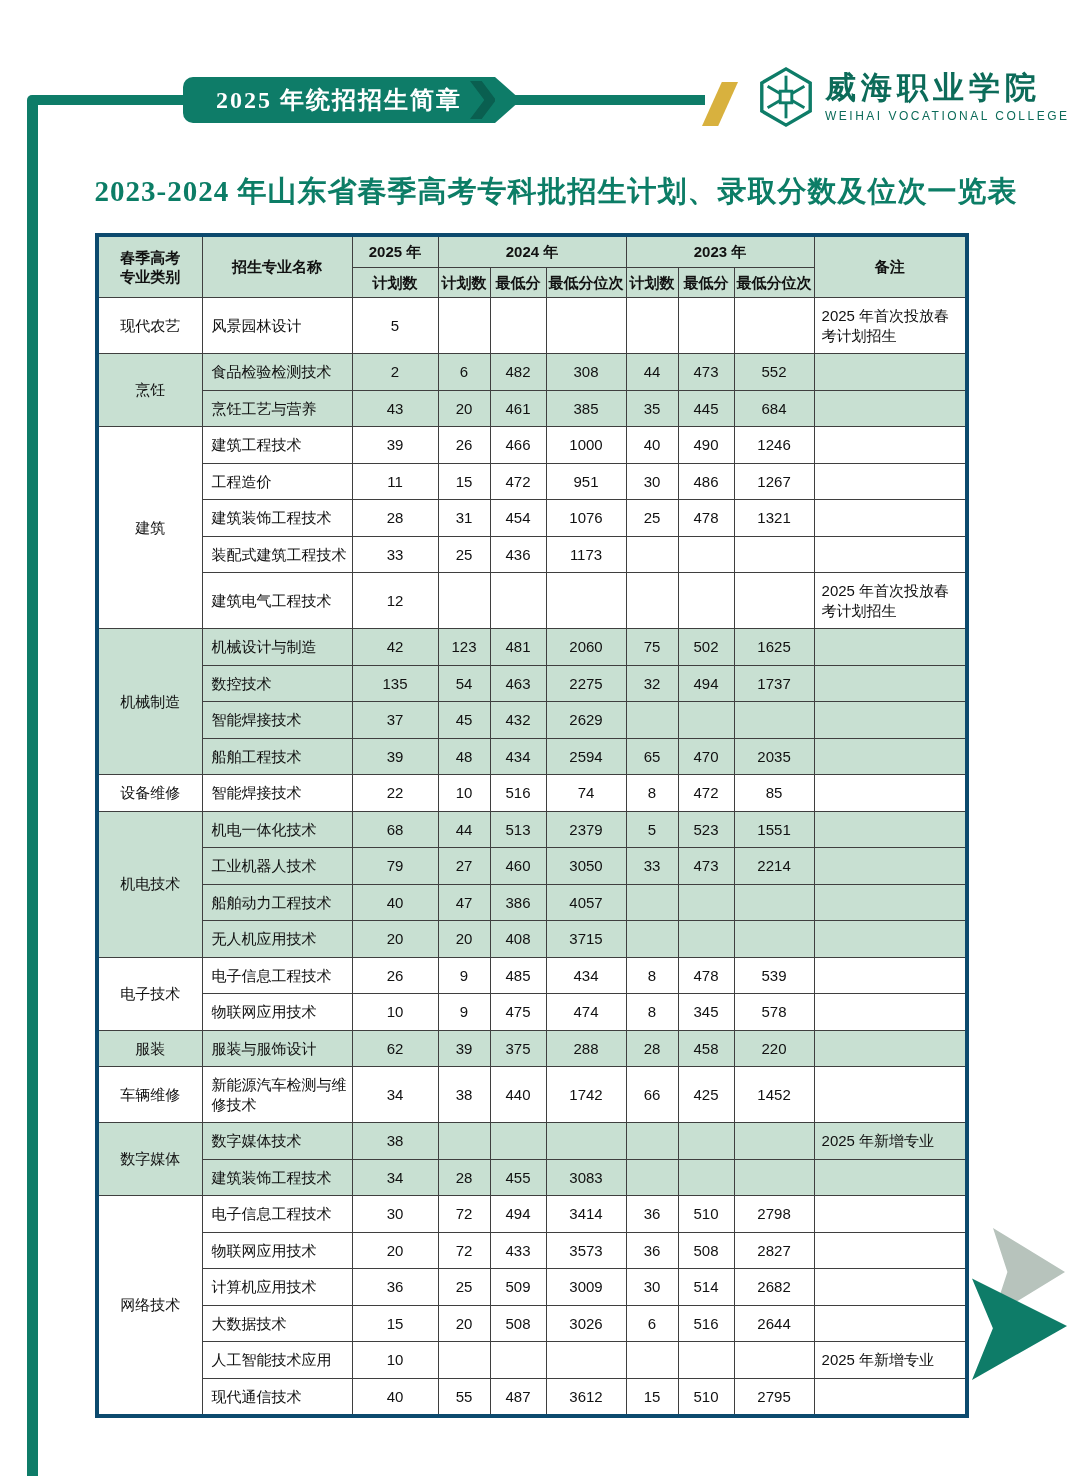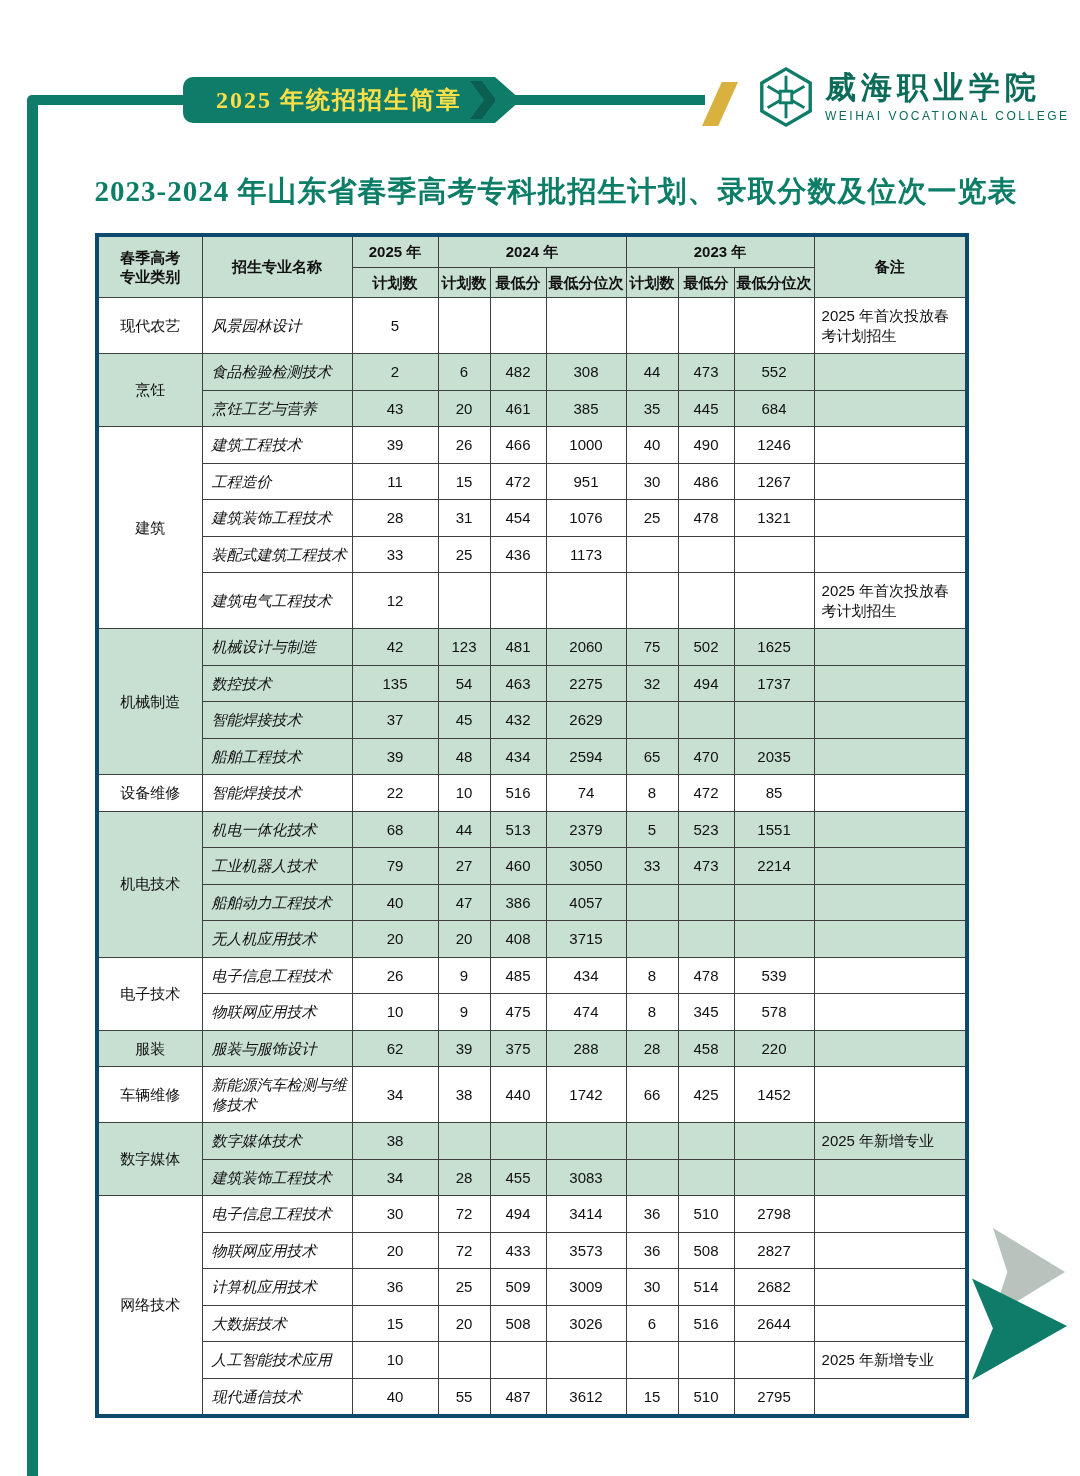--- a/index.html
+++ b/index.html
@@ -7,21 +7,21 @@
   body { font-family:"Liberation Sans", sans-serif; }
   .page { position:relative; width:1080px; height:1476px; background:#ffffff; overflow:hidden; }
 
   
   .frame-left  { position:absolute; left:27px; top:100px; width:11px; height:1376px; background:#0e7c68; }
   .frame-top   { position:absolute; left:27px; top:95px;  width:678px; height:10px; background:#0e7c68; border-radius:8px 0 0 8px; }
 
   
   .banner { position:absolute; left:183px; top:77px; width:312px; height:46px; background:#0e7c68;
             border-radius:10px 0 0 10px; display:flex; align-items:center; justify-content:center;
-            color:#fde047; font-family:"Liberation Serif", serif; font-weight:bold; font-size:24px; letter-spacing:2px; }
+            color:#ffffff; font-family:"Liberation Serif", serif; font-weight:bold; font-size:24px; letter-spacing:2px; }
   .banner-arrow { position:absolute; left:495px; top:77px; width:0; height:0;
                   border-top:23px solid transparent; border-bottom:23px solid transparent; border-left:26px solid #0e7c68; }
   .banner-chevron { position:absolute; left:470px; top:81px; width:26px; height:38px; background:#0a5f50;
                     clip-path:polygon(0 0, 45% 0, 100% 50%, 45% 100%, 0 100%, 55% 50%); }
 
   .gold-slash { position:absolute; left:702px; top:82px; width:36px; height:44px; background:#d8b13e;
                 clip-path:polygon(55% 0, 100% 0, 45% 100%, 0 100%); }
 
   
   .logo { position:absolute; left:755px; top:66px; display:flex; align-items:center; }
@@ -35,21 +35,21 @@
                 font-family:"Liberation Serif", serif; font-weight:bold; font-size:29px; color:#0c7d66; letter-spacing:1px;margin-left:16px; }
 
   
   table.adm { position:absolute; left:95px; top:233px; width:870px; border-collapse:collapse;
               table-layout:fixed; font-size:15px; color:#111111; background:#ffffff; border:4px solid #0c4a6e; }
   .adm th, .adm td { border:1px solid #3f3f3f; text-align:center; vertical-align:middle;
                      padding:8px 5px; line-height:1.3; overflow:hidden; }
   .adm thead th { background:#c8e0d2; font-weight:bold; padding:5px 2px; }
   .adm th.pre { white-space:pre-line; }
   .adm tr.tint td { background:#c8e0d2; }
-  .adm td.major { text-align:left; padding-left:9px;font-style:italic; }
+  .adm td.major { text-align:left; padding-left:9px; }
   .adm td.note  { text-align:left; padding-left:7px; padding-right:4px; }
 
   
   .deco-gray { position:absolute; left:993px; top:1228px; width:72px; height:88px; background:#b7c3bc;
                clip-path:polygon(0 0, 100% 50%, 0 100%, 20% 50%); }
   .deco-teal { position:absolute; left:972px; top:1272px; width:95px; height:108px; background:#0e7c68;
                clip-path:polygon(0 6%, 100% 50%, 0 100%, 22% 52%); }
 </style>
 </head>
 <body>

